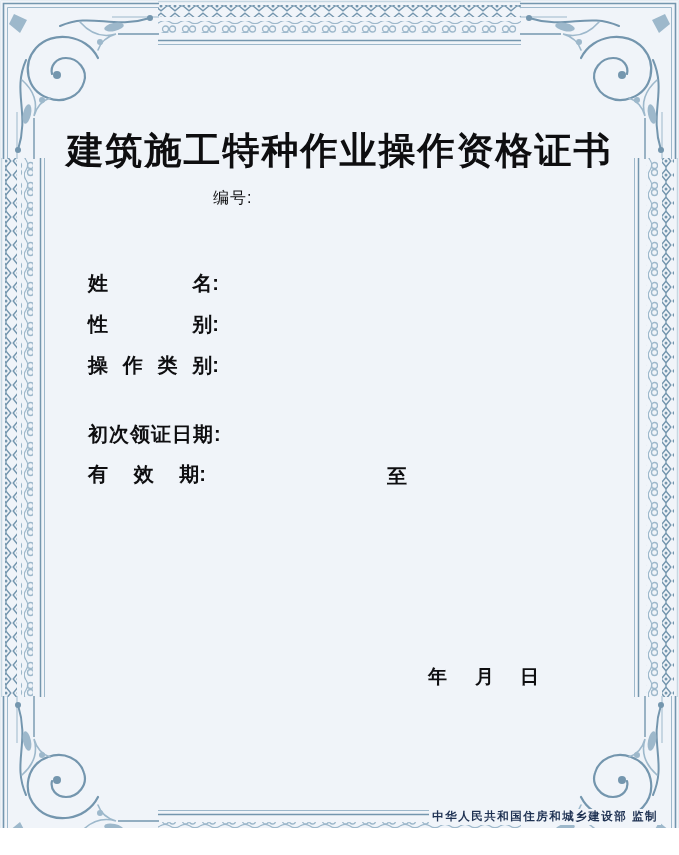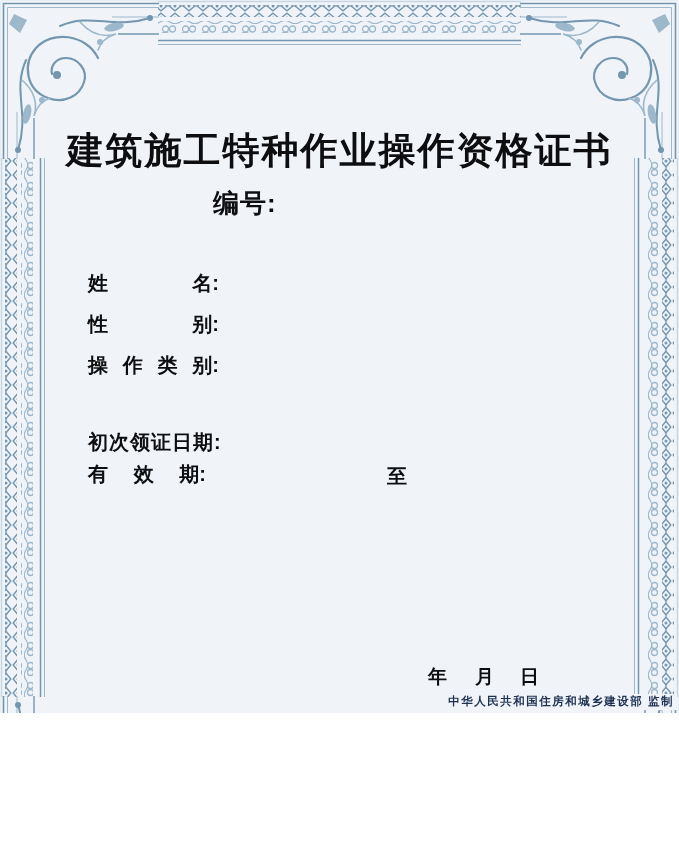--- a/index.html
+++ b/index.html
@@ -1,44 +1,44 @@
 <!DOCTYPE html>
 <html style="--paper: #f0f4f9; --ink: #0e0e10; --footer-ink: #1e3152; --border-main: #7496ae; --border-light: #9db8cb; --border-pale: #c6d7e2;"><head>
 <meta charset="utf-8">
 <style>
   :root{
     --paper:#f0f4f9; --ink:#0e0e10; --footer-ink:#1e3152;
     --border-main:#7496ae; --border-light:#9db8cb; --border-pale:#c6d7e2;
   }
   html,body{margin:0;padding:0;background:#ffffff;}
   body{width:679px;font-family:"Liberation Sans","DejaVu Sans",sans-serif;}
-  .certificate{position:relative;width:679px;height:713px;background:var(--paper);overflow:hidden;}
+  .certificate{position:relative;width:679px;height:828px;background:var(--paper);overflow:hidden;}
   .frame{position:absolute;inset:0;display:block;}
   .s-main{stroke:var(--border-main);fill:none;}
   .s-light{stroke:var(--border-light);fill:none;}
   .s-pale{stroke:var(--border-pale);fill:none;}
   .f-main{fill:var(--border-main);stroke:none;}
   .f-light{fill:var(--border-light);stroke:none;}
   .bgpaper{fill:var(--paper);stroke:none;}
   .content{position:absolute;inset:0;}
   .title{position:absolute;left:0;right:0;top:129px;margin:0;text-align:center;
          font-size:37px;font-weight:700;letter-spacing:2px;color:var(--ink);line-height:1.2;}
-  .serial{position:absolute;left:213px;top:189px;font-size:26px;font-weight:700;
+  .serial{position:absolute;left:213px;top:189px;font-size:16px;font-weight:400;
           letter-spacing:1px;color:var(--ink);line-height:1.1;text-align:center;}
   .row{position:absolute;left:88px;font-size:20px;font-weight:600;color:var(--ink);line-height:1.15;}
   .parts{display:flex;justify-content:space-between;}
   .w131{width:131px;}
   .w118{width:118px;}
-  .plain{letter-spacing:1px;margin-top:8px;}
+  .plain{letter-spacing:1px;}
   .to-mark{position:absolute;left:387px;top:463px;font-size:20px;font-weight:600;color:var(--ink);}
   .row2{position:absolute;left:267px;font-size:19px;font-weight:600;letter-spacing:6px;
         color:var(--ink);line-height:1.15;}
   .unit{position:absolute;top:666px;font-size:19px;font-weight:600;color:var(--ink);line-height:1.15;}
   .unit-y{left:428px;} .unit-m{left:475px;} .unit-d{left:520px;}
-  .footer{position:absolute;right:2px;bottom:3px;font-size:11.5px;font-weight:700;
+  .footer{position:absolute;right:18px;bottom:3px;font-size:11.5px;font-weight:700;
           letter-spacing:1.5px;color:var(--footer-ink);background:var(--paper);
           padding:1px 3px;line-height:1.2;margin-top:20px;}
 </style>
 </head>
 <body>
 
 <div class="certificate">
 
   <svg class="frame" width="679" height="855" viewBox="0 0 679 855" xmlns="http://www.w3.org/2000/svg">
     <defs>

